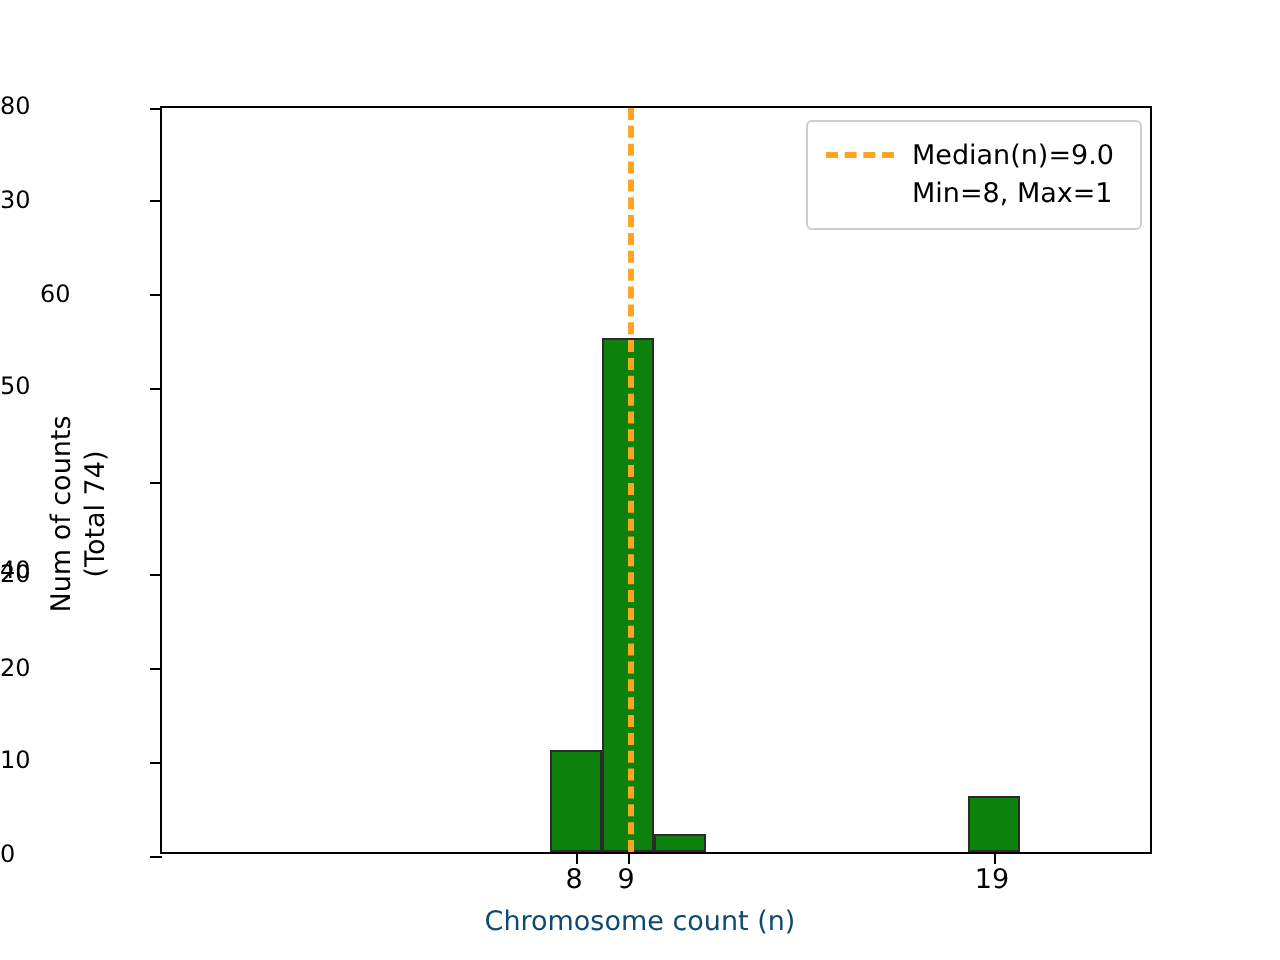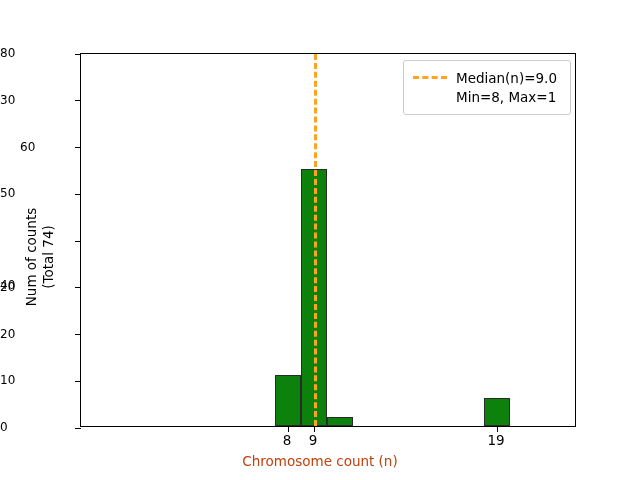--- a/index.html
+++ b/index.html
@@ -67,21 +67,21 @@
   .xlabel-text{
     position:absolute;
     top:432px;
     font-size:13.5px;color:#000;
     transform:translateX(-50%);
   }
 
   
   #xaxis-title{
     position:absolute;left:0;top:453px;width:640px;
-    text-align:center;font-size:13.5px;color:#c2410c;
+    text-align:center;font-size:13.5px;color:#0c4a6e;
   }
   #yaxis-title-wrap{
     position:absolute;
     left:-150px;top:240px;
     width:380px;
     transform:rotate(-90deg);
     transform-origin:center center;
     text-align:center;
     pointer-events:none;
   }

